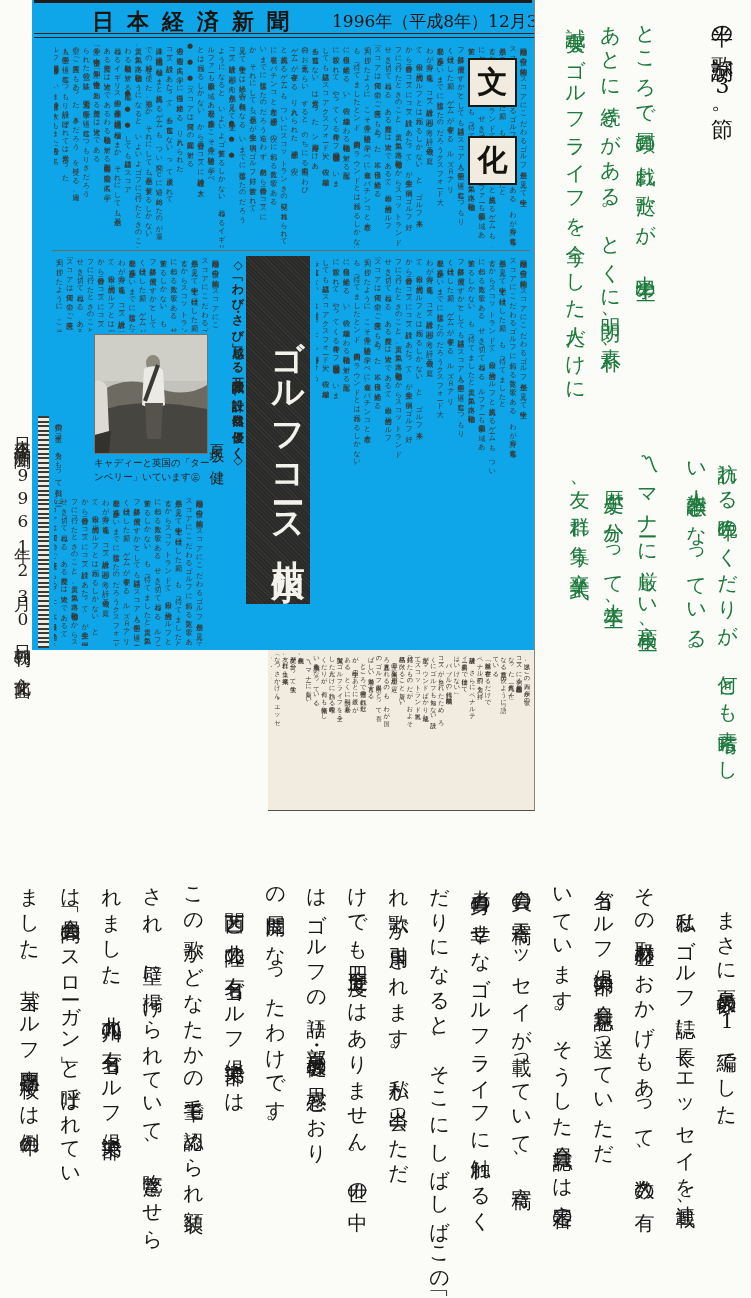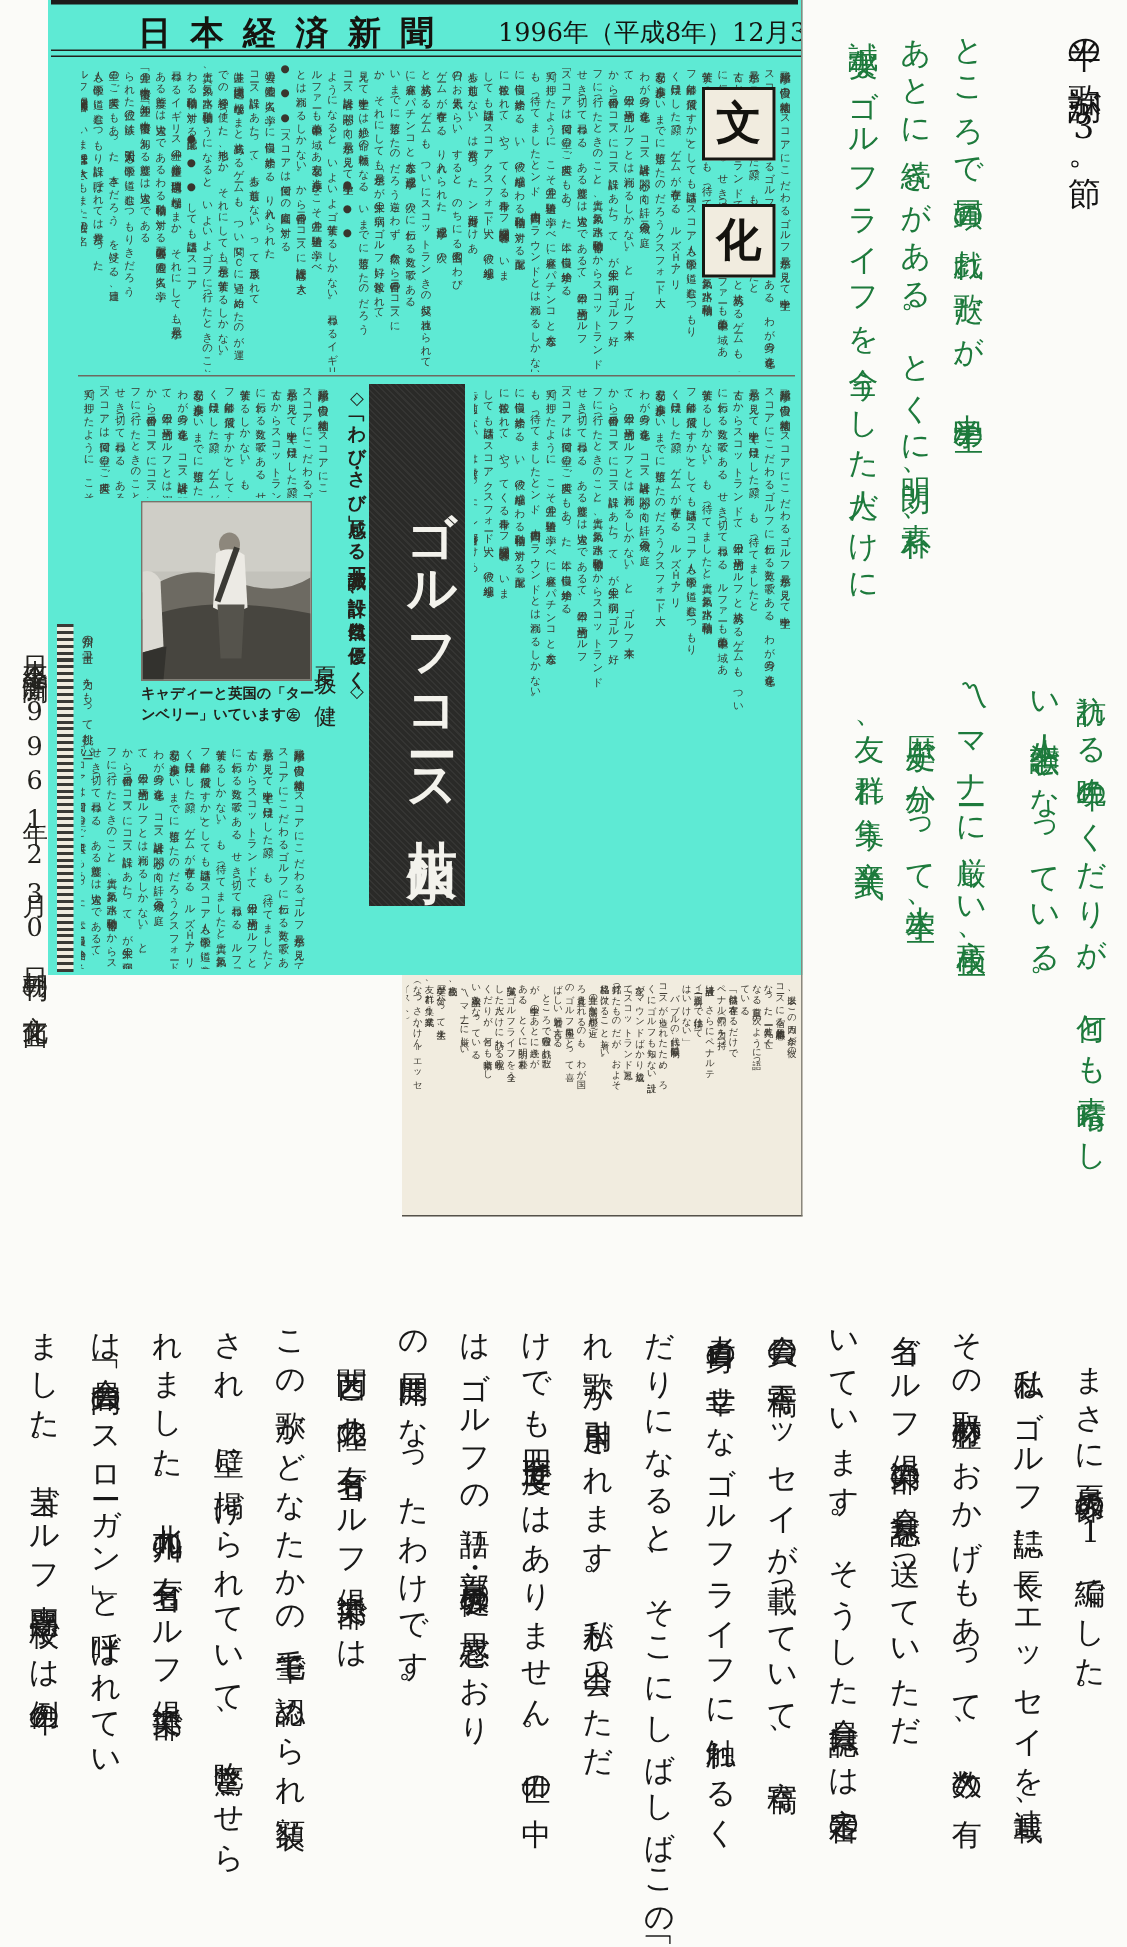--- a/index.html
+++ b/index.html
@@ -7,21 +7,21 @@
     width:751px;height:1298px;position:relative;overflow:hidden;
     background:#fbfbf8;
     font-family:"DejaVu Serif","Liberation Serif",serif;
   }
   .v{writing-mode:vertical-rl;}
   .upright{text-orientation:upright;}
 
   
   #clip-main{
     position:absolute;left:32px;top:0;width:502px;height:650px;
-    background:#5eead4;overflow:hidden;
+    background:#0ea5e9;overflow:hidden;
     border-right:1px solid #8a877d;
   }
   #clip-ext{
     position:absolute;left:268px;top:650px;width:266px;height:160px;
     background:#f1ecdf;overflow:hidden;
     border-bottom:1.5px solid #55524a;border-right:1px solid #8a877d;
   }
   .clip-topline{position:absolute;left:2px;right:2px;top:0;height:2.5px;background:#1c1c1a;}
   .masthead-title{
     position:absolute;left:60px;top:7px;font-size:22px;font-weight:bold;
@@ -60,21 +60,21 @@
   }
   .author{
     position:absolute;left:174px;top:432px;height:100px;width:20px;
     writing-mode:vertical-rl;font-size:15px;color:#23221c;letter-spacing:4px;
     white-space:nowrap;z-index:6;
   }
   .photo{position:absolute;left:62px;top:334px;width:112px;height:118px;
     border:1px solid #76736a;z-index:6;background:#b9b8b2;}
   .photo-caption{
     position:absolute;left:62px;top:456px;width:150px;height:28px;
-    font-size:9.5px;line-height:13.5px;color:#23221c;z-index:6;white-space:nowrap;font-weight:bold;
+    font-size:9.5px;line-height:13.5px;color:#23221c;z-index:6;white-space:nowrap;
   }
   .edge-strip{
     position:absolute;left:6px;top:416px;width:11px;height:232px;
     background:repeating-linear-gradient(180deg,#3a3a35 0 2px,#f1ecdf 2px 4.6px);
   }
   .edge-text{
     position:absolute;left:19px;top:418px;height:228px;width:12px;
     writing-mode:vertical-rl;font-size:7.5px;color:#39362e;letter-spacing:0.5px;
     white-space:nowrap;
   }

